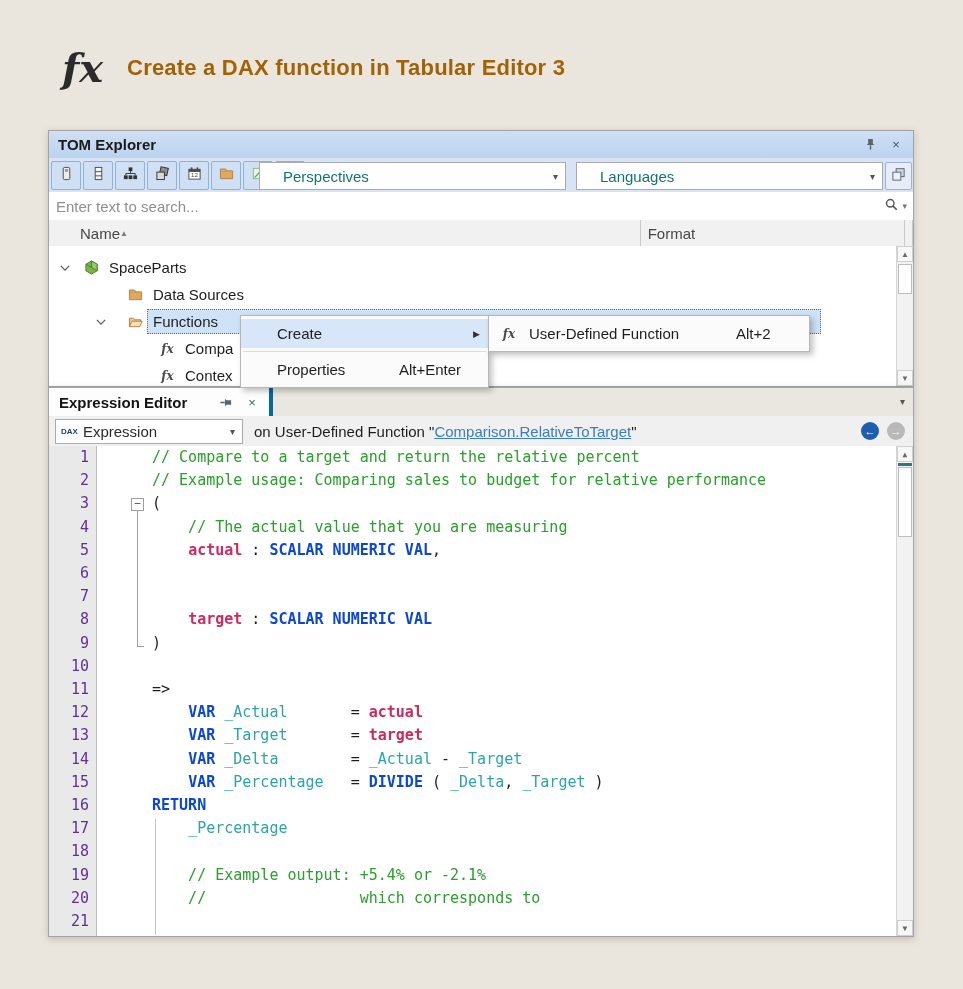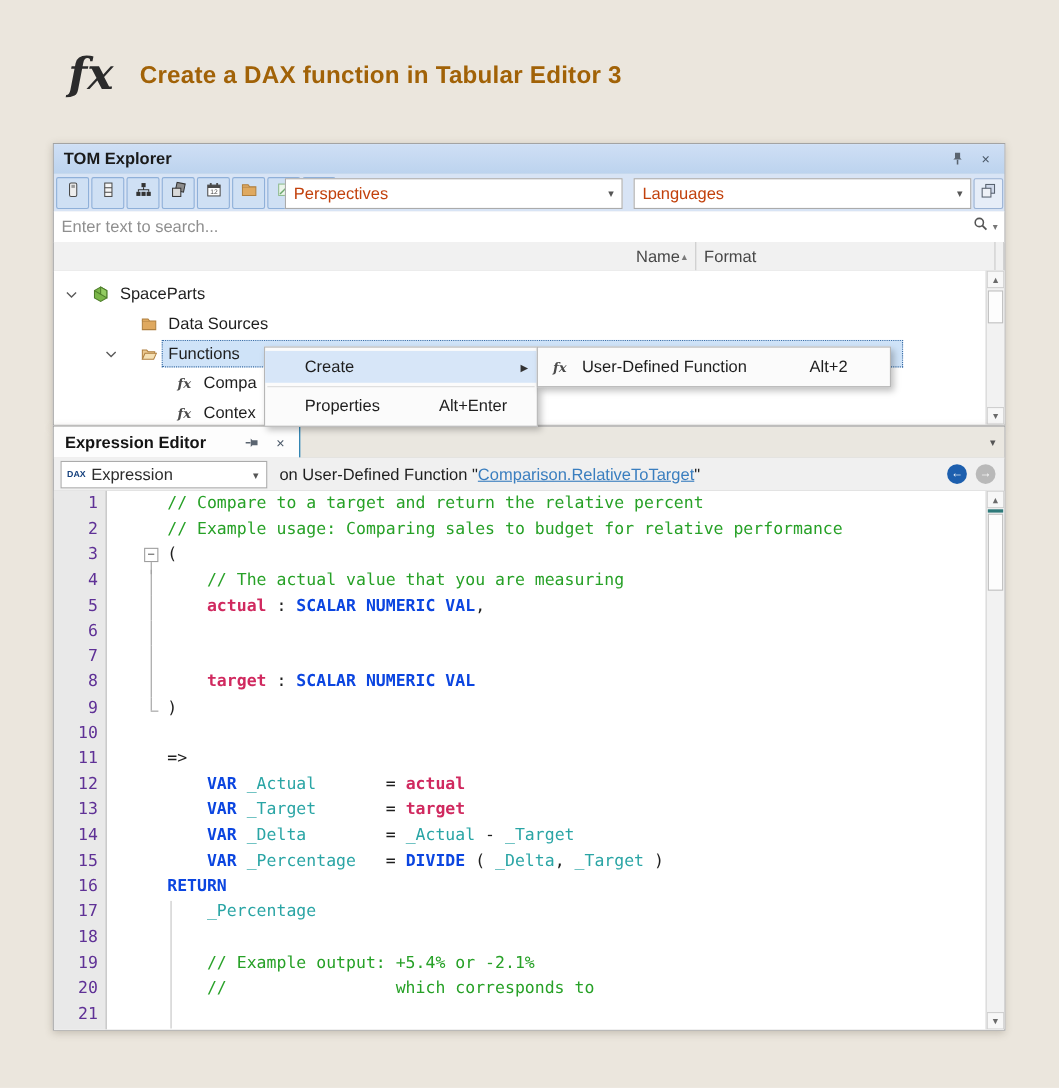--- a/index.html
+++ b/index.html
@@ -16,33 +16,33 @@
   #tom-panel{left:48px;top:130px;width:864px;height:255px;}
   #expr-panel{left:48px;top:387px;width:864px;height:548px;}
 
   
   #tom-titlebar{position:absolute;left:0;top:0;right:0;height:27px;background:linear-gradient(#cfdff5,#bcd3ee);display:flex;align-items:center;border-bottom:1px solid #a9bddb;}
   #tom-titlebar .ttl{font-size:15px;font-weight:bold;color:#1a1a1a;padding-left:9px;flex:1;}
   .cap-icon{width:18px;height:16px;display:flex;align-items:center;justify-content:center;color:#4a5868;font-size:13px;margin-right:8px;cursor:default;}
   #tom-toolbar{position:absolute;left:0;top:27px;right:0;height:34px;background:#d8e4f5;display:flex;align-items:center;border-bottom:1px solid #b9c8dd;}
   .tb-btn{width:28px;height:27px;margin-left:2px;background:#cfe0f4;border:1px solid #8fb0d9;border-radius:2px;display:flex;align-items:center;justify-content:center;}
   .combo{height:26px;background:#fff;border:1px solid #ababab;display:flex;align-items:center;position:absolute;}
-  .combo .val{font-size:15px;color:#c2410c;padding-left:7px;flex:1;white-space:nowrap;overflow:hidden;}
+  .combo .val{font-size:15px;color:#0f766e;padding-left:23px;flex:1;white-space:nowrap;overflow:hidden;}
   .combo .arrow{font-size:10px;color:#555;padding:0 7px;}
   #combo-perspectives{left:210px;top:4px;width:305px;}
   #combo-languages{left:527px;top:4px;width:305px;}
   #languages-extra-btn{position:absolute;left:836px;top:4px;width:25px;height:26px;background:#e6edf8;border:1px solid #9ab2d4;border-radius:2px;display:flex;align-items:center;justify-content:center;}
   #tom-search{position:absolute;left:0;top:61px;right:0;height:28px;background:#fff;border-bottom:1px solid #c6c6c6;display:flex;align-items:center;}
   #search-input{flex:1;border:none;outline:none;font-size:15px;color:#333;padding-left:7px;font-family:"Liberation Sans",sans-serif;background:transparent;}
   #search-input::placeholder{color:#8f8f8f;}
   #search-btn{display:flex;align-items:center;padding-right:6px;color:#555;}
   #search-btn .arrow{font-size:9px;color:#777;margin-left:3px;}
   #tom-header-row{position:absolute;left:0;top:89px;right:0;height:26px;background:#f1f1f1;border-bottom:1px solid #c9c9c9;display:flex;font-size:15px;color:#474747;}
   .hdr-cell{display:flex;align-items:center;padding-left:7px;border-right:1px solid #c9c9c9;box-sizing:border-box;}
-  #hdr-name{width:652px;justify-content:flex-end;}
+  #hdr-name{width:652px;justify-content:flex-start;margin-left:24px;}
   #hdr-name .sort{font-size:8px;color:#7a7a7a;padding-right:6px;}
   #hdr-format{width:303px;}
   #hdr-spacer{flex:1;}
   #tom-tree{position:absolute;left:0;top:115px;right:0;bottom:0;overflow:hidden;background:#fff;}
   .tree-row{position:absolute;left:0;right:17px;height:27px;display:flex;align-items:center;font-size:15px;color:#1e1e1e;}
   .tree-row .lbl{position:absolute;white-space:nowrap;z-index:2;}
   .tree-chev{position:absolute;width:12px;height:12px;display:flex;align-items:center;justify-content:center;}
   .tree-ic{position:absolute;width:17px;height:16px;display:flex;align-items:center;justify-content:center;}
   .fx-glyph{font-family:"DejaVu Serif",serif;font-style:italic;font-weight:bold;font-size:12px;color:#4a4a4a;}
   #tree-selection{position:absolute;left:98px;width:674px;height:25px;background:var(--sel-bg,#cfe3f8);border:1px dotted #3c6ea5;box-sizing:border-box;z-index:1;}
@@ -63,21 +63,21 @@
   .menu-item .mi-shortcut{position:absolute;white-space:nowrap;}
   #context-menu .mi-shortcut{left:158px;}
   #context-submenu .mi-label{left:40px;}
   #context-submenu .mi-shortcut{left:247px;}
   .menu-item .mi-arrow{position:absolute;right:8px;font-size:9px;color:#333;}
   .menu-item .mi-icon{position:absolute;left:10px;width:20px;text-align:center;}
   .menu-sep{height:1px;background:#dcdcdc;margin:3px 2px;}
 
   
   #expr-tabrow{position:absolute;left:0;top:0;right:0;height:28px;background:#eae7e0;border-bottom:1px solid #c9c9c9;}
-  #expr-tab{position:absolute;left:0;top:0;width:224px;height:28px;background:#fdfdfd;border-right:1px solid #0369a1;display:flex;align-items:center;box-sizing:border-box;}
+  #expr-tab{position:absolute;left:0;top:0;width:224px;height:28px;background:#fdfdfd;border-right:4px solid #0369a1;display:flex;align-items:center;box-sizing:border-box;}
   #expr-tab .ttl{font-size:15px;font-weight:bold;color:#141414;padding-left:10px;flex:1;}
   #expr-tabrow .row-arrow{position:absolute;right:8px;top:8px;font-size:10px;color:#555;}
   #expr-toolbar{position:absolute;left:0;top:28px;right:0;height:30px;background:#f0f0f0;border-bottom:7px solid #a3a3a3;}
   #combo-dax{left:6px;top:3px;width:186px;height:23px;}
   #combo-dax .badge{font-size:8px;font-weight:bold;color:#17427e;padding-left:5px;}
   #combo-dax .val{color:#2c2c2c;padding-left:5px;}
   #expr-context{position:absolute;left:205px;top:0;height:30px;display:flex;align-items:center;font-size:15px;color:#1e1e1e;white-space:pre;}
   #expr-context a{color:var(--link,#3a7ebf);text-decoration:underline;cursor:pointer;}
   .nav-circle{position:absolute;top:6px;width:18px;height:18px;border-radius:50%;display:flex;align-items:center;justify-content:center;color:#fff;font-size:11px;line-height:1;}
   #nav-back{left:812px;background:#1d5fae;}

